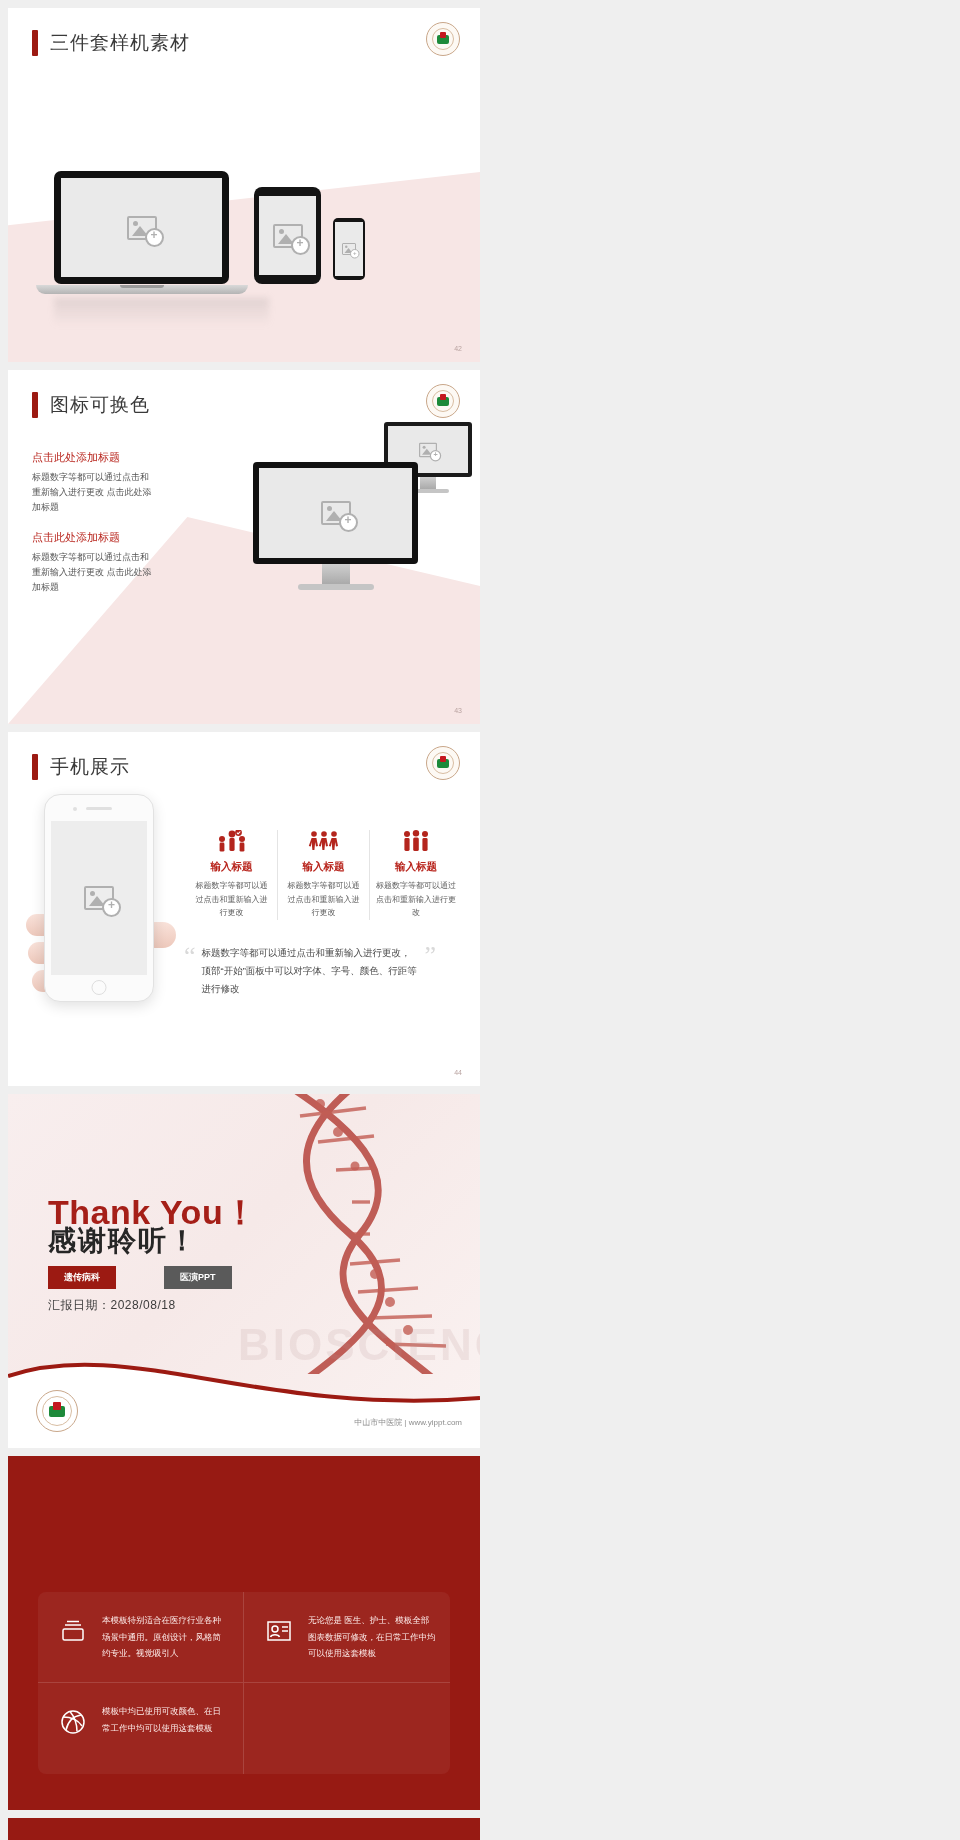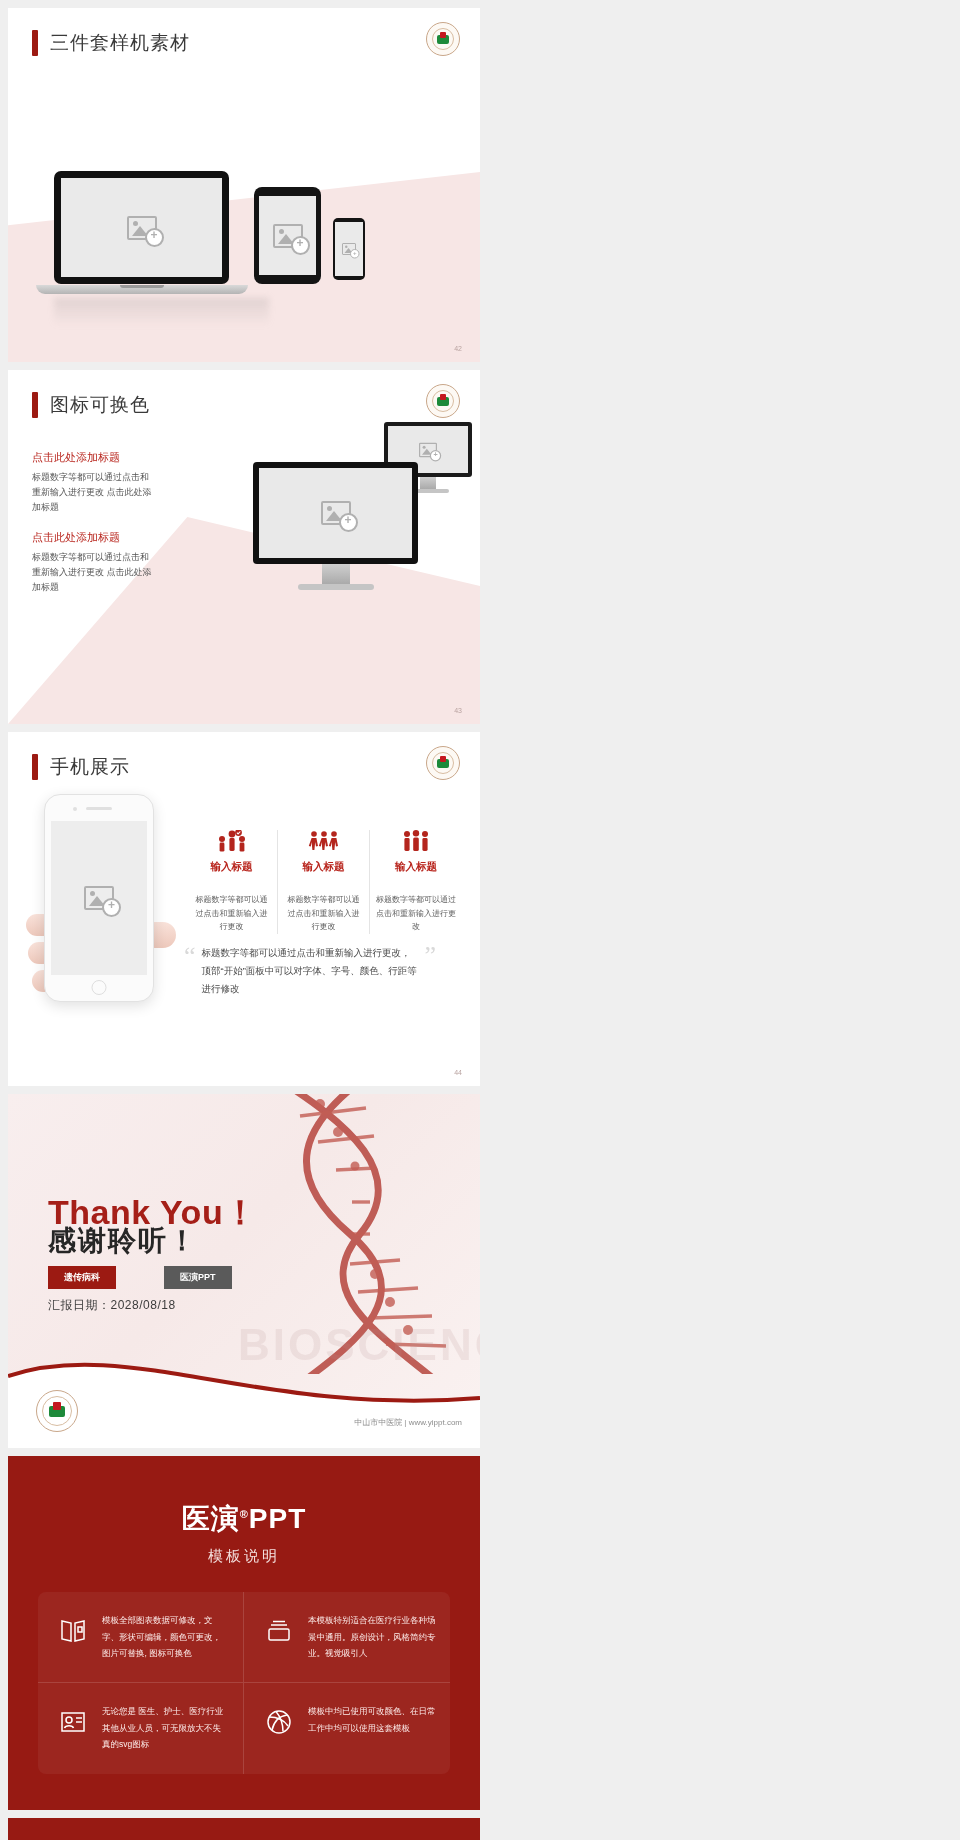--- a/index.html
+++ b/index.html
@@ -83,21 +83,21 @@
                display:flex; align-items:center; justify-content:center; }
   .hand .dev .home { position:absolute; left:50%; bottom:6px; transform:translateX(-50%);
                width:15px; height:15px; border:1px solid #dedede; border-radius:50%; }
   .hand .palm { position:absolute; left:0; top:96px; width:150px; height:150px;
                background:linear-gradient(135deg,#f7ded6,#ecc3b7); border-radius:60px 20px 40px 50px; z-index:-1; }
   .hand .finger { position:absolute; background:linear-gradient(180deg,#f9e2da,#edc8bb); border-radius:14px; }
 
   .cols { position:absolute; left:178px; top:98px; display:flex; }
   .col { width:92px; padding:0 6px; text-align:center; border-right:1px solid #e4e4e4; }
   .col:last-child { border-right:none; }
-  .col h4 { color:#b8241c; font-size:10.5px; font-weight:700; margin-bottom:19px; }
+  .col h4 { color:#b8241c; font-size:10.5px; font-weight:700; margin-bottom:5px; }
   .col p { font-size:8px; color:#5c5c5c; line-height:1.7; }
 
   .quote { position:absolute; left:176px; top:212px; width:252px; display:flex; gap:6px; }
   .quote .qm { font-size:26px; color:#d9d9d9; font-family:"Liberation Serif",serif; line-height:.9; }
   .quote p { font-size:9.5px; color:#4a4a4a; line-height:1.9; }
 
   
   .ty { background:linear-gradient(135deg,#f8eeee 0%,#f6e9e8 45%,#faf2f1 100%); }
   .ty .dna { position:absolute; right:-10px; top:-10px; width:250px; height:290px; opacity:.95; }
   .ty .bio { position:absolute; left:230px; bottom:78px; font-size:44px; font-weight:700;
@@ -356,58 +356,42 @@
     </svg>
     <div class="logo">
       <div class="ring">
           <div class="leaf"></div>
         </div>
     </div>
     <div class="foot">中山市中医院 | www.yippt.com</div>
   </div>
 
   <div class="slide red">
-    <div class="brand">
-      <div class="brand-logo">
-        <span>医演</span><sup>®</sup><span>PPT</span>
-      </div>
-      <div class="brand-sub">模板说明</div>
-    </div>
     <div class="panel quad">
-      <div class="qcell">
-        <div class="ic">
-          <svg width="30" height="30" viewBox="0 0 30 30" fill="none" stroke="#fff" stroke-width="1.5">
-            <path d="M4 5 L13 7 L13 25 L4 23 Z"></path>
-              <path d="M26 5 L17 7 L17 25 L26 23 Z"></path>
-              <path d="M20 11 h4 v5 h-4 z"></path>
-          </svg>
-        </div>
-        <p>模板全部图表数据可修改，文字、形状可编辑，颜色可更改，图片可替换, 图标可换色</p>
-      </div>
       <div class="qcell">
         <div class="ic">
           <svg width="30" height="30" viewBox="0 0 30 30" fill="none" stroke="#fff" stroke-width="1.5">
             <rect x="5" y="13" width="20" height="11" rx="1.5"></rect>
               <line x1="7" y1="9" x2="23" y2="9"></line>
               <line x1="9" y1="5.5" x2="21" y2="5.5"></line>
           </svg>
         </div>
         <p>本模板特别适合在医疗行业各种场景中通用。原创设计，风格简约专业。视觉吸引人</p>
       </div>
       <div class="qcell">
         <div class="ic">
           <svg width="30" height="30" viewBox="0 0 30 30" fill="none" stroke="#fff" stroke-width="1.5">
             <path d="M4 6 h22 v18 h-22 z"></path>
               <circle cx="11" cy="13" r="3"></circle>
               <path d="M6.5 21 c1-3 8-3 9 0"></path>
             <line x1="18" y1="11" x2="24" y2="11"></line>
               <line x1="18" y1="15" x2="24" y2="15"></line>
           </svg>
         </div>
-        <p>无论您是 医生、护士、医疗行业其他从业人员，可无限放大不失真的svg图标</p>
+        <p>无论您是 医生、护士、模板全部图表数据可修改，在日常工作中均可以使用这套模板</p>
       </div>
       <div class="qcell">
         <div class="ic">
           <svg width="30" height="30" viewBox="0 0 30 30" fill="none" stroke="#fff" stroke-width="1.5">
             <circle cx="15" cy="15" r="11"></circle>
               <path d="M5 10 c9 0 15 3 19 9"></path>
               <path d="M8 23 c2-9 8-14 15-15"></path>
               <path d="M12 4.5 c5 6 7 13 7 20"></path>
           </svg>
         </div>

